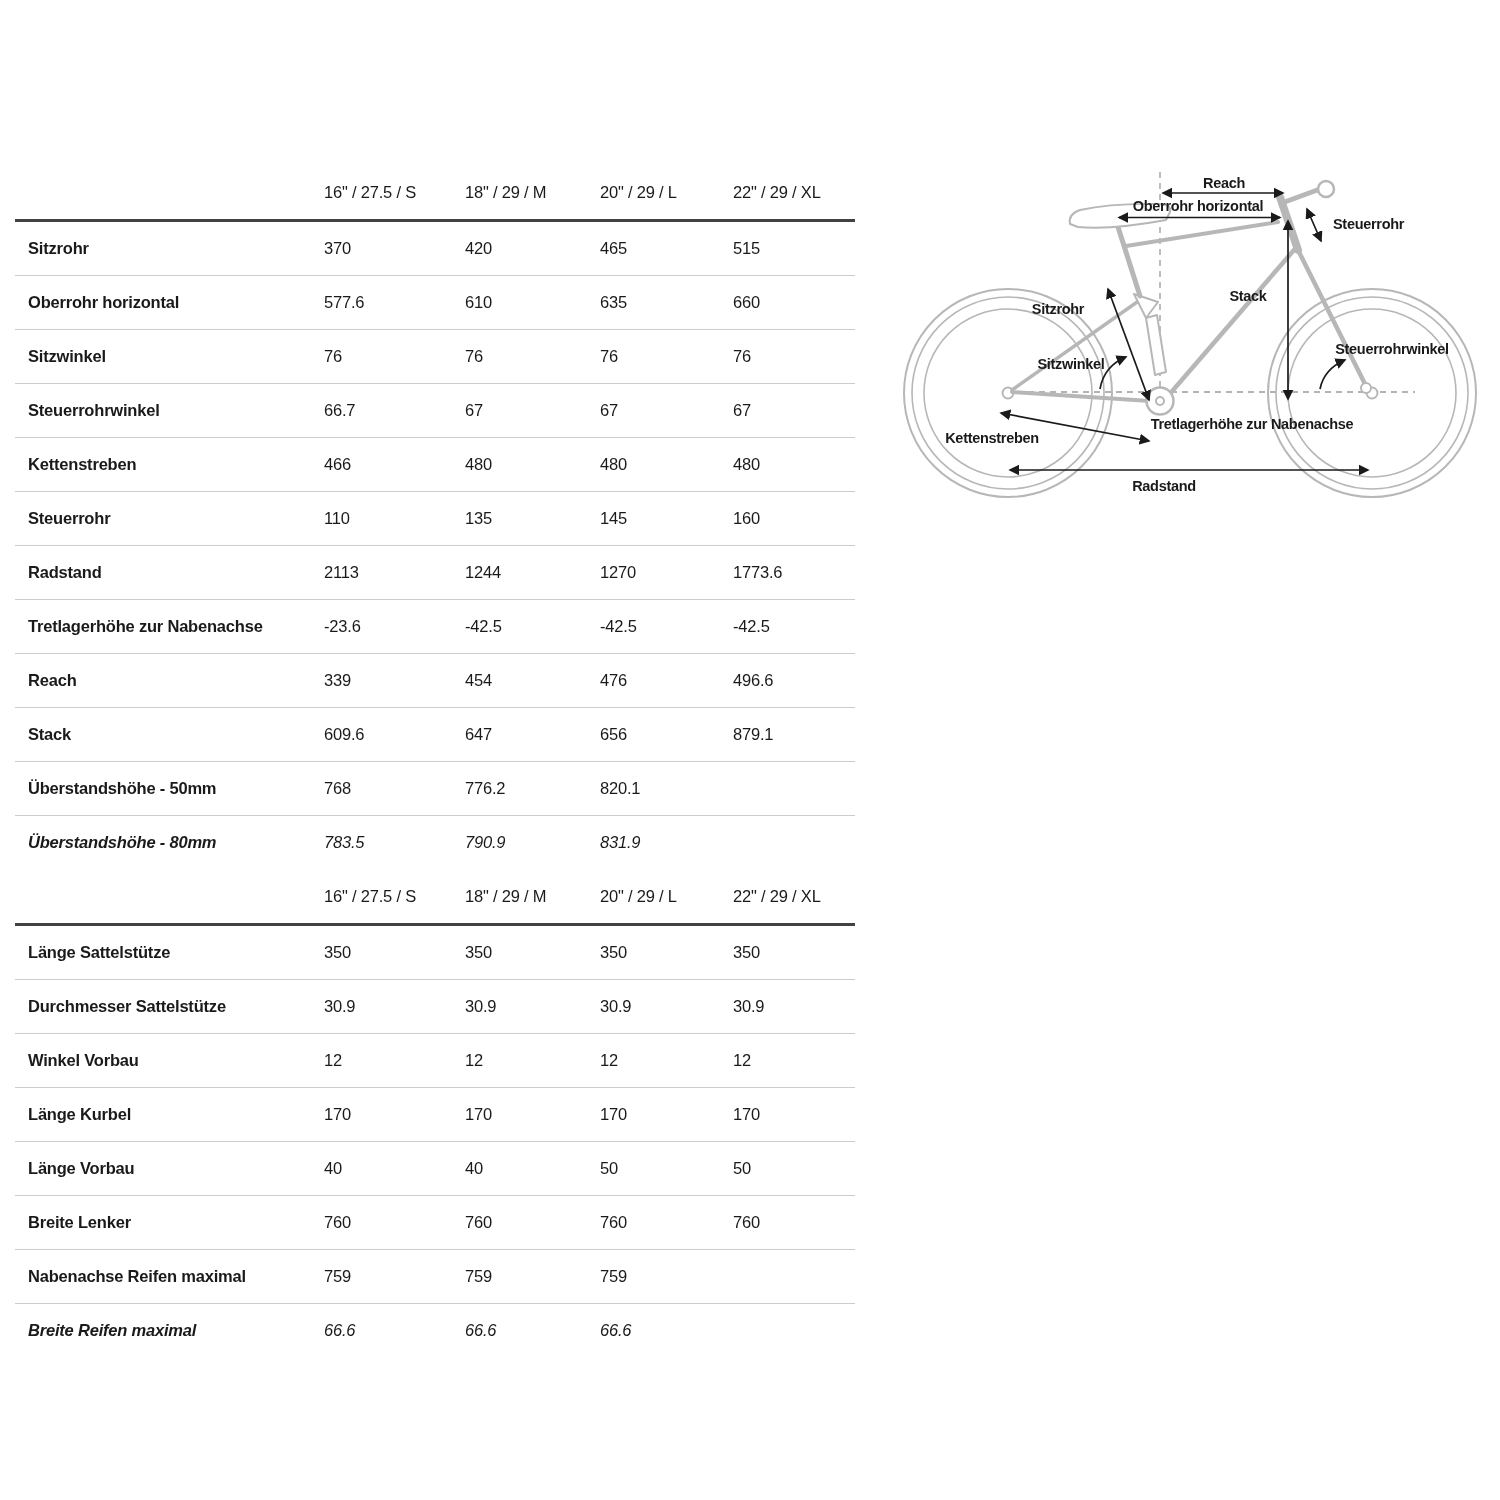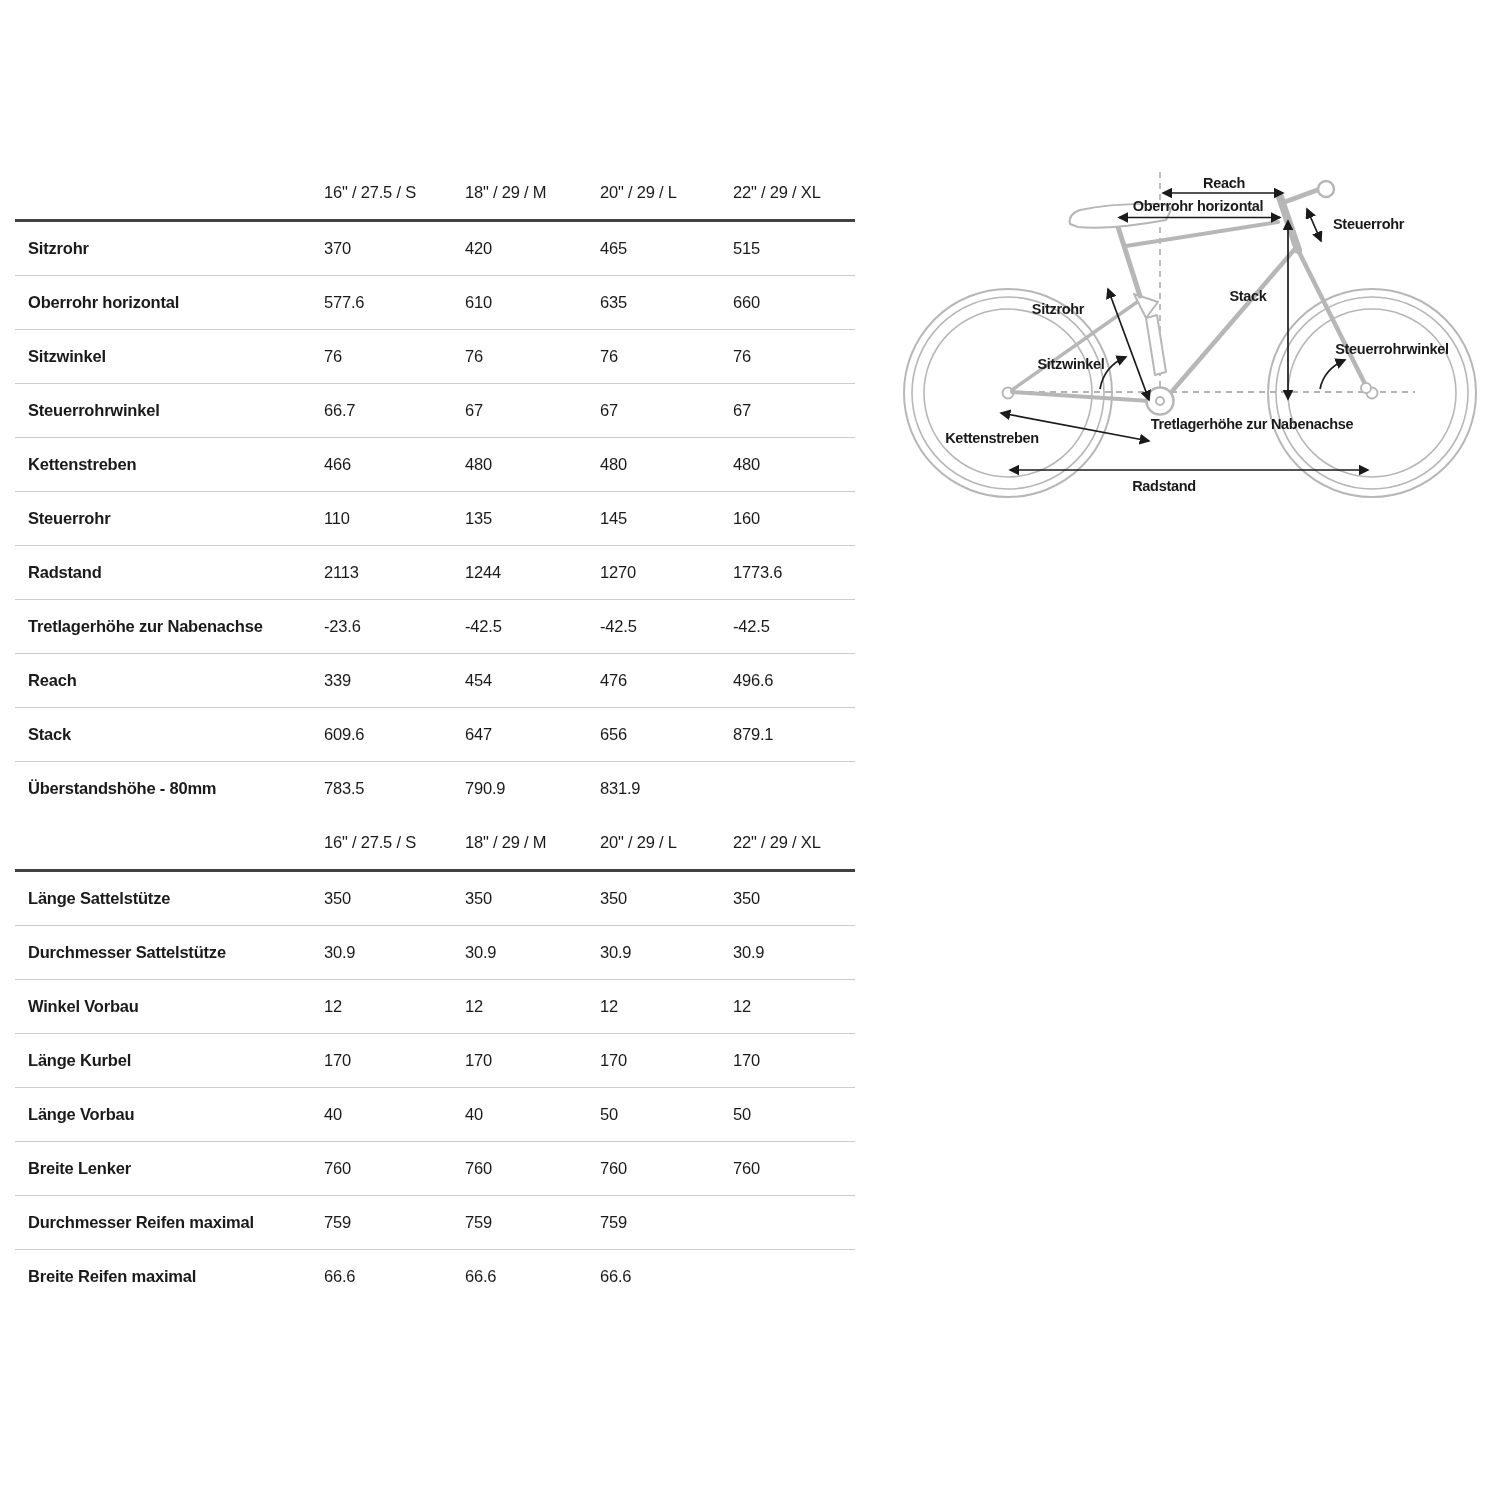--- a/index.html
+++ b/index.html
@@ -6,21 +6,21 @@
   body {
     width:1500px; height:1500px; position:relative;
     background:#ffffff; color:#1a1a1a;
     font-family:"Liberation Sans", sans-serif;
   }
   
   .geometry-table { position:absolute; left:15px; top:165px; width:840px; }
   .trow { display:flex; align-items:center; }
   .thead { height:54px; border-bottom:3px solid #424242; }
   .tdata { height:53px; border-bottom:1px solid #cccccc; }
-  .tdata.last { border-bottom:none; }
+  .tdata.last { border-bottom:none;font-style:italic; }
   .tcell { font-size:16.5px; letter-spacing:-0.2px; white-space:nowrap; overflow:visible; }
   .w0 { width:309px; padding-left:13px; box-sizing:border-box; }
   .w1 { width:141px; }
   .w2 { width:135px; }
   .w3 { width:133px; }
   .w4 { width:122px; }
   .lbl { font-weight:700; }
   
   .diagram { position:absolute; left:890px; top:150px; width:610px; height:390px; }
   .bike { stroke:#b7b7b7; fill:none; stroke-linecap:round; stroke-linejoin:round; }
@@ -104,20 +104,27 @@
       <div class="tcell w3">476</div>
       <div class="tcell w4">496.6</div>
     </div>
     <div class="trow tdata">
       <div class="tcell w0 lbl">Stack</div>
       <div class="tcell w1">609.6</div>
       <div class="tcell w2">647</div>
       <div class="tcell w3">656</div>
       <div class="tcell w4">879.1</div>
     </div>
+    <div class="trow tdata">
+      <div class="tcell w0 lbl">Überstandshöhe - 50mm</div>
+      <div class="tcell w1">768</div>
+      <div class="tcell w2">776.2</div>
+      <div class="tcell w3">820.1</div>
+      <div class="tcell w4"></div>
+    </div>
     <div class="trow tdata last">
       <div class="tcell w0 lbl">Überstandshöhe - 80mm</div>
       <div class="tcell w1">783.5</div>
       <div class="tcell w2">790.9</div>
       <div class="tcell w3">831.9</div>
       <div class="tcell w4"></div>
     </div>
     <div class="trow thead">
       <div class="tcell w0"></div>
       <div class="tcell w1">16" / 27.5 / S</div>
@@ -161,21 +168,21 @@
       <div class="tcell w4">50</div>
     </div>
     <div class="trow tdata">
       <div class="tcell w0 lbl">Breite Lenker</div>
       <div class="tcell w1">760</div>
       <div class="tcell w2">760</div>
       <div class="tcell w3">760</div>
       <div class="tcell w4">760</div>
     </div>
     <div class="trow tdata">
-      <div class="tcell w0 lbl">Durchmesser Reifen maximal</div>
+      <div class="tcell w0 lbl">Nabenachse Reifen maximal</div>
       <div class="tcell w1">759</div>
       <div class="tcell w2">759</div>
       <div class="tcell w3">759</div>
       <div class="tcell w4"></div>
     </div>
     <div class="trow tdata last">
       <div class="tcell w0 lbl">Breite Reifen maximal</div>
       <div class="tcell w1">66.6</div>
       <div class="tcell w2">66.6</div>
       <div class="tcell w3">66.6</div>

